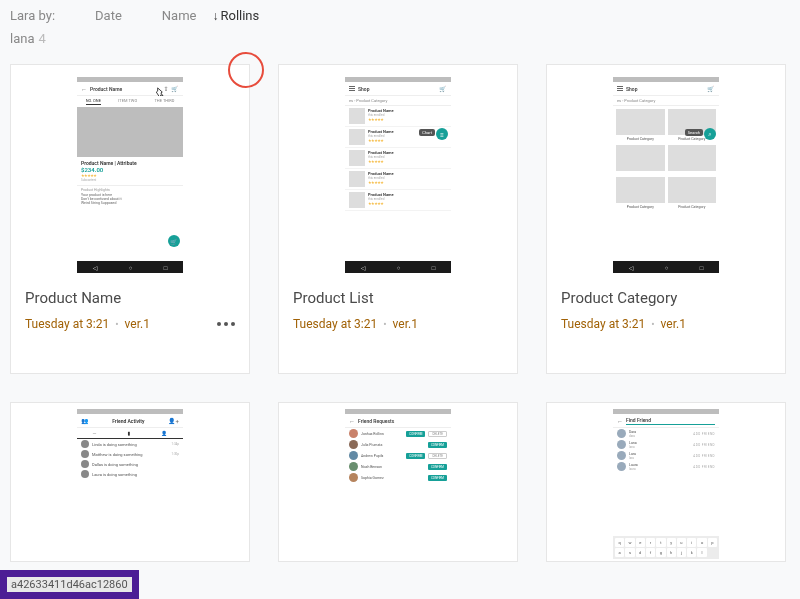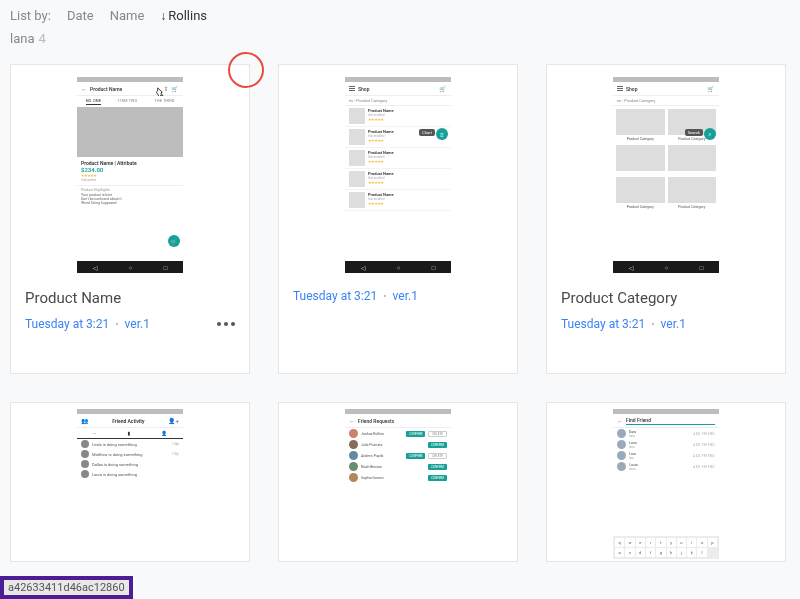--- a/index.html
+++ b/index.html
@@ -6,21 +6,21 @@
   body {
     font-family: -apple-system, BlinkMacSystemFont, "Segoe UI", Roboto, Arial, sans-serif;
     background: #f8f9fa;
     width: 800px;
     height: 599px;
     overflow: hidden;
     position: relative;
   }
   .header-row { display: flex; align-items: center; padding: 8px 10px 4px; gap: 16px; }
   .sort-label { color: #888; font-size: 13px; }
-  .sort-option { color: #888; font-size: 13px; cursor: pointer; }
+  .sort-option { color: #888; font-size: 13px; cursor: pointer; margin-left: 24px; }
   .sort-active { color: #333; font-size: 13px; cursor: pointer; display: inline-flex; align-items: center; gap: 2px; }
   .arrow-down { font-size: 12px; }
   .user-row { padding: 4px 10px 8px; display:flex; align-items:center; gap:4px;}
   .user-label { color: #888; font-size: 13px; }
   .user-count { color: #bbb; font-size: 13px; }
   .red-circle {
     position: absolute;
     left: 228px; top: 52px;
     width: 36px; height: 36px;
     border: 2px solid #e74c3c;
@@ -109,45 +109,45 @@
   .find-row{display:flex;align-items:center;gap:3px;padding:1px 4px;font-size:3.5px;}
   .find-row .av{width:9px;height:9px;border-radius:50%;background:#9ab;}
   .find-row .nm{color:#555;}
   .find-row .sub{color:#aaa;font-size:3px;}
   .find-row .add{margin-left:auto;color:#aaa;font-size:3px;letter-spacing:0.5px;}
   .kbd{display:grid;grid-template-columns:repeat(10,1fr);gap:1px;padding:2px;background:#ececec;}
   .kbd span{background:#fff;text-align:center;font-size:4px;padding:2px 0;border-radius:1px;color:#555;}
   .card-meta { padding: 10px 14px; }
   .card-title { color: #4a4a4a; font-size: 15px; margin-bottom: 10px; }
   .card-sub-row { display: flex; align-items: center; gap: 6px; }
-  .card-sub { color: #3b82f6; font-size: 12px; }
+  .card-sub { color: #a16207; font-size: 12px; }
   .dot { color: #bbb; font-size: 10px; }
   .more-dots { margin-left: auto; display:flex; gap:3px; }
   .more-dots span{width:4px;height:4px;border-radius:50%;background:#555;}
   .row2 {
     display: grid;
     grid-template-columns: repeat(3, 240px);
     gap: 28px;
     padding: 28px 10px 0 10px;
   }
   .card2 {
     background:#fff; border:1px solid #e6e6e6; height:160px;
     display:flex;justify-content:center;padding-top:6px;
   }
   .footer-id {
     position:absolute; left:0; bottom:0;
-    background:#e8e8e8; border:4px solid #4c1d95;
+    background:#e8e8e8; border:7px solid #4c1d95;
     font-size:11px; color:#555; padding:1px 4px;
   }
 </style>
 </head>
 <body>
 
 <div class="header-row">
-  <span class="sort-label">List by:</span>
+  <span class="sort-label">Lara by:</span>
   <span class="sort-option">Date</span>
   <span class="sort-option">Name</span>
   <span class="sort-active">
     <span class="arrow-down">↓</span>
     <span>Rollins</span>
   </span>
 </div>
 
 <div class="user-row">
   <span class="user-label">lana</span>
@@ -274,20 +274,21 @@
             </div>
         </div>
         <div class="phone-nav">
             <span>◁</span>
             <span>○</span>
             <span>□</span>
           </div>
       </div>
     </div>
     <div class="card-meta">
+      <div class="card-title">Product List</div>
       <div class="card-sub-row">
         <span class="card-sub">Tuesday at 3:21</span>
         <span class="dot">•</span>
         <span class="card-sub">ver.1</span>
       </div>
     </div>
   </div>
 
   <div class="card">
     <div class="card-preview">

